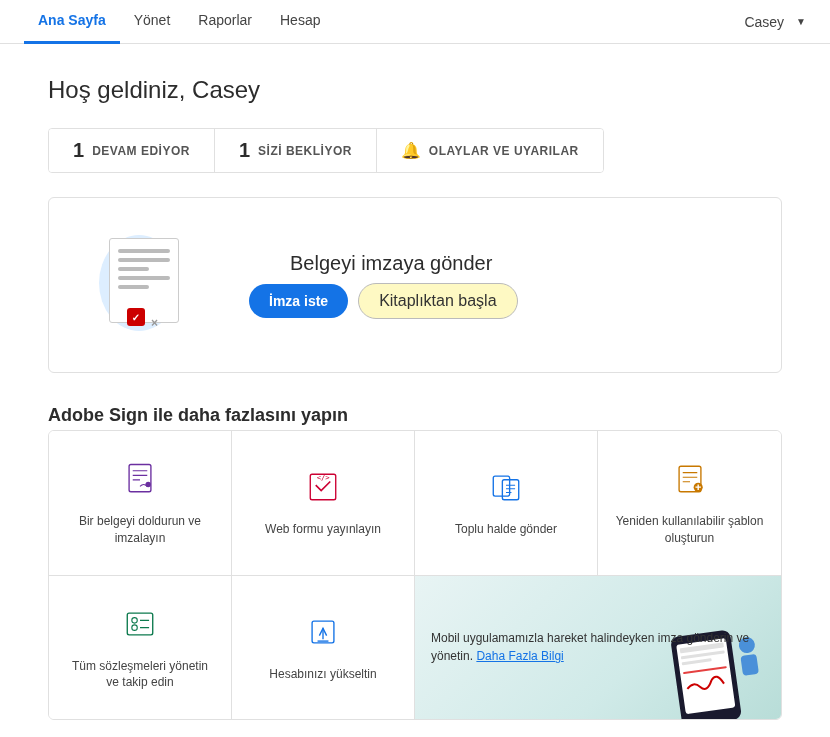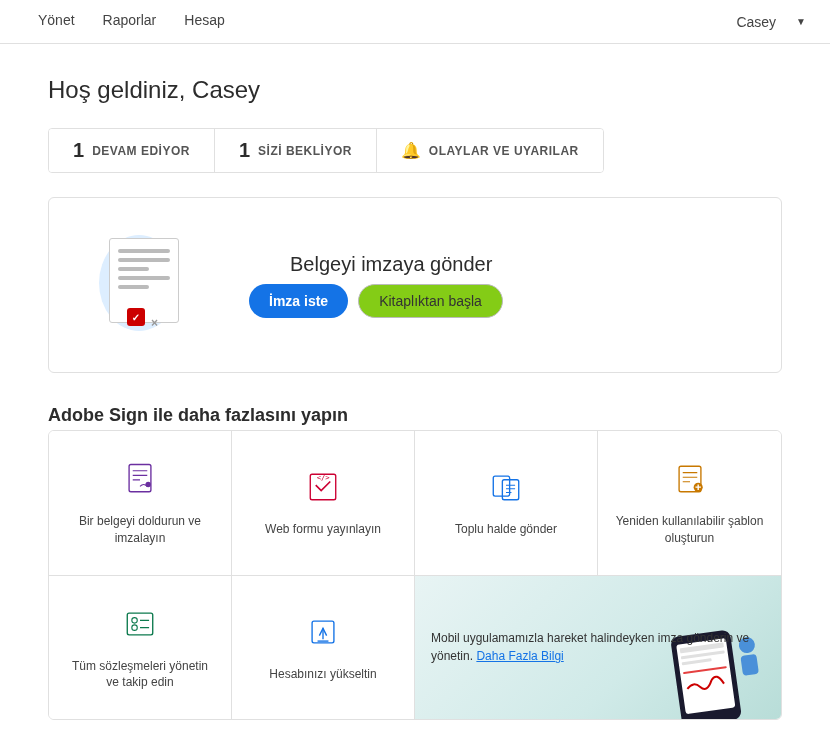--- a/index.html
+++ b/index.html
@@ -23,21 +23,21 @@
       color: #444;
       border-bottom: 3px solid transparent;
       text-decoration: none;
     }
     .nav-item.active {
       color: #1473e6;
       border-bottom: 3px solid #1473e6;
       font-weight: 600;
     }
     .nav-user {
-      display: flex; align-items: center; gap: 20px;
+      display: flex; align-items: center; gap: 12px;
       cursor: pointer; color: #444; font-size: 14px;
     }
     .nav-user .caret { font-size: 10px; }
 
     
     .main { padding: 32px 48px; max-width: 830px; }
 
     
     .welcome-title { font-size: 24px; font-weight: 300; color: #2c2c2c; margin-bottom: 24px; }
 
@@ -120,26 +120,26 @@
       background: #1473e6;
       color: #fff;
       border: none;
       border-radius: 20px;
       padding: 9px 20px;
       font-size: 14px;
       cursor: pointer;
       font-weight: 600;
     }
     .btn-secondary {
-      background: #84cc16;
+      background: #fef9c3;
       color: #333;
       border: 1px solid #bbb;
       border-radius: 20px;
       padding: 8px 20px;
-      font-size: 14px;
+      font-size: 16px;
       cursor: pointer;
       font-weight: 500;
     }
 
     
     .features-title { font-size: 18px; font-weight: 700; color: #2c2c2c; margin-bottom: 4px; }
     .features-grid {
       display: grid;
       grid-template-columns: repeat(4, 1fr);
       gap: 0;
@@ -179,20 +179,21 @@
     .mobile-promo-link { color: #1473e6; text-decoration: underline; cursor: pointer; }
 
     
     .icon-svg { width: 40px; height: 40px; }
   </style>
 </head>
 <body>
 
 <nav class="nav">
   <div class="nav-items">
+    <a class="nav-item active">Ana Sayfa</a>
     <a class="nav-item">Yönet</a>
     <a class="nav-item">Raporlar</a>
     <a class="nav-item">Hesap</a>
   </div>
   <div class="nav-user">
     <span>Casey</span>
     <span class="caret">▼</span>
   </div>
 </nav>
 

